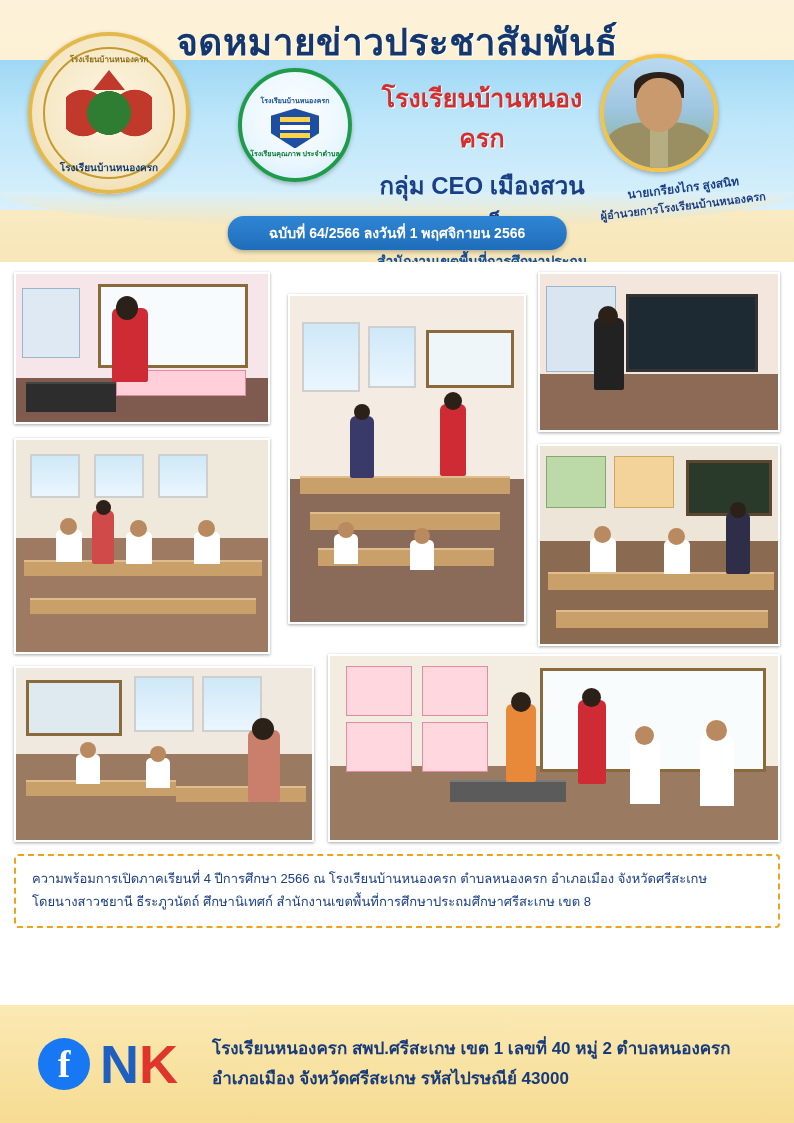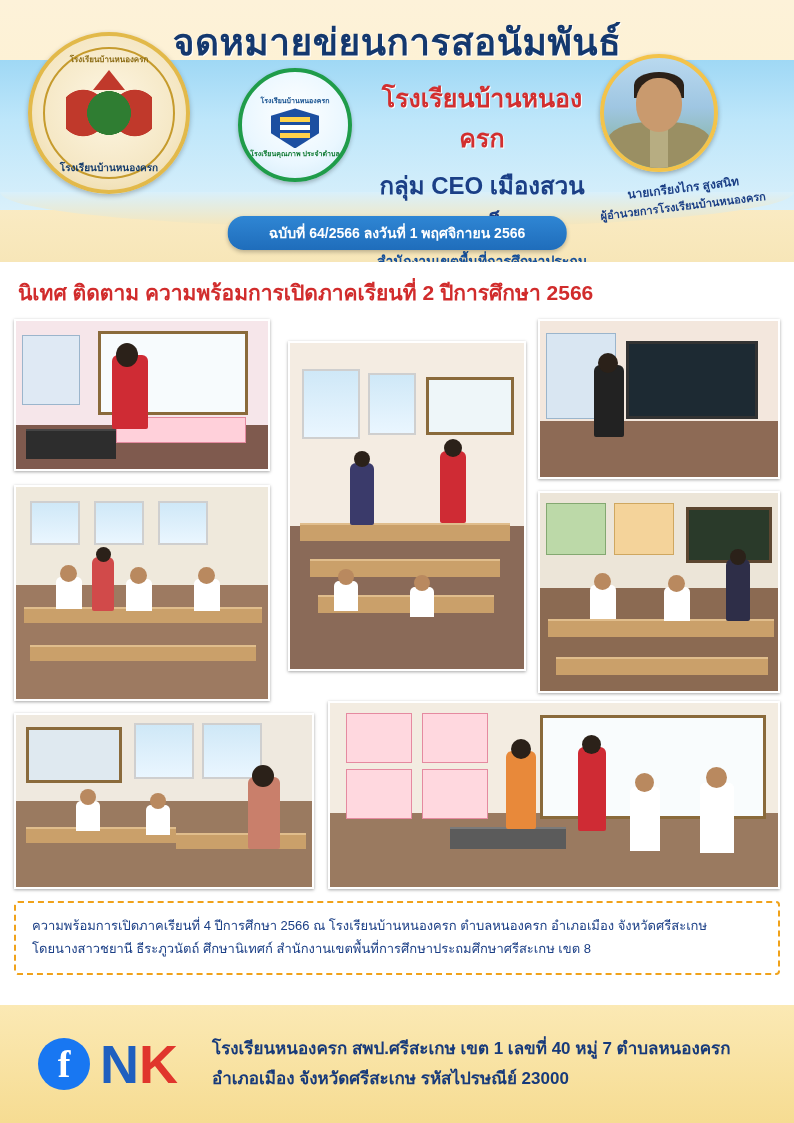--- a/index.html
+++ b/index.html
@@ -261,21 +261,21 @@
   }
 </style>
 </head>
 <body>
 
 <div class="page">
 
   <div class="header">
     <div class="header-bluebar"></div>
 
-    <div class="header-title">จดหมายข่ยนการสอนัมพันธ์</div>
+    <div class="header-title">จดหมายข่าวประชาสัมพันธ์</div>
 
     <div class="seal">
       <div class="seal-inner">
         <div class="seal-text-top">โรงเรียนบ้านหนองครก</div>
         <div class="seal-emblem"></div>
         <div class="seal-text-bottom">โรงเรียนบ้านหนองครก</div>
       </div>
     </div>
 
     <div class="mid-logo">
@@ -297,21 +297,20 @@
         <div class="hair"></div>
         <div class="face"></div>
       </div>
       <div class="pname">นายเกรียงไกร  สูงสนิท</div>
       <div class="prole">ผู้อำนวยการโรงเรียนบ้านหนองครก</div>
     </div>
 
     <div class="issue-pill">ฉบับที่ 64/2566   ลงวันที่ 1 พฤศจิกายน 2566</div>
   </div>
 
-  <div class="topic">นิเทศ ติดตาม ความพร้อมการเปิดภาคเรียนที่ 2 ปีการศึกษา 2566</div>
 
   <div class="collage">
 
     <div class="ph" style="left:0; top:0; width:256px; height:152px;">
       <div class="rm" style="background:#f2dfe3;">
         <div class="wall" style="background:#f6e6ea; height:70%;"></div>
         <div class="floor" style="background:#7f5a4e; height:30%;"></div>
         <div class="board" style="left:82px; top:10px; width:150px; height:84px; background:#f7fbfd;"></div>
         <div class="poster" style="left:6px; top:14px; width:58px; height:70px; background:#dfe9f4; border-color:#9bb5cc;"></div>
         <div class="poster" style="left:100px; top:96px; width:130px; height:26px; background:#ffd0da;"></div>
@@ -435,18 +434,18 @@
     <p>ความพร้อมการเปิดภาคเรียนที่ 4 ปีการศึกษา 2566 ณ โรงเรียนบ้านหนองครก ตำบลหนองครก อำเภอเมือง จังหวัดศรีสะเกษ</p>
     <p>โดยนางสาวชยานี ธีระภูวนัตถ์  ศึกษานิเทศก์ สำนักงานเขตพื้นที่การศึกษาประถมศึกษาศรีสะเกษ เขต 8</p>
   </div>
 
   <div class="footer">
     <div class="fb-icon">f</div>
     <div class="nk">
       <span class="n">N</span><span class="k">K</span>
     </div>
     <div class="footer-text">
-      <div>โรงเรียนหนองครก สพป.ศรีสะเกษ เขต 1 เลขที่ 40   หมู่ 7 ตำบลหนองครก</div>
-      <div>อำเภอเมือง  จังหวัดศรีสะเกษ รหัสไปรษณีย์ 23000</div>
+      <div>โรงเรียนหนองครก สพป.ศรีสะเกษ เขต 1 เลขที่ 40   หมู่ 2 ตำบลหนองครก</div>
+      <div>อำเภอเมือง  จังหวัดศรีสะเกษ รหัสไปรษณีย์ 43000</div>
     </div>
   </div>
 
 </div>
 
 </body></html>

